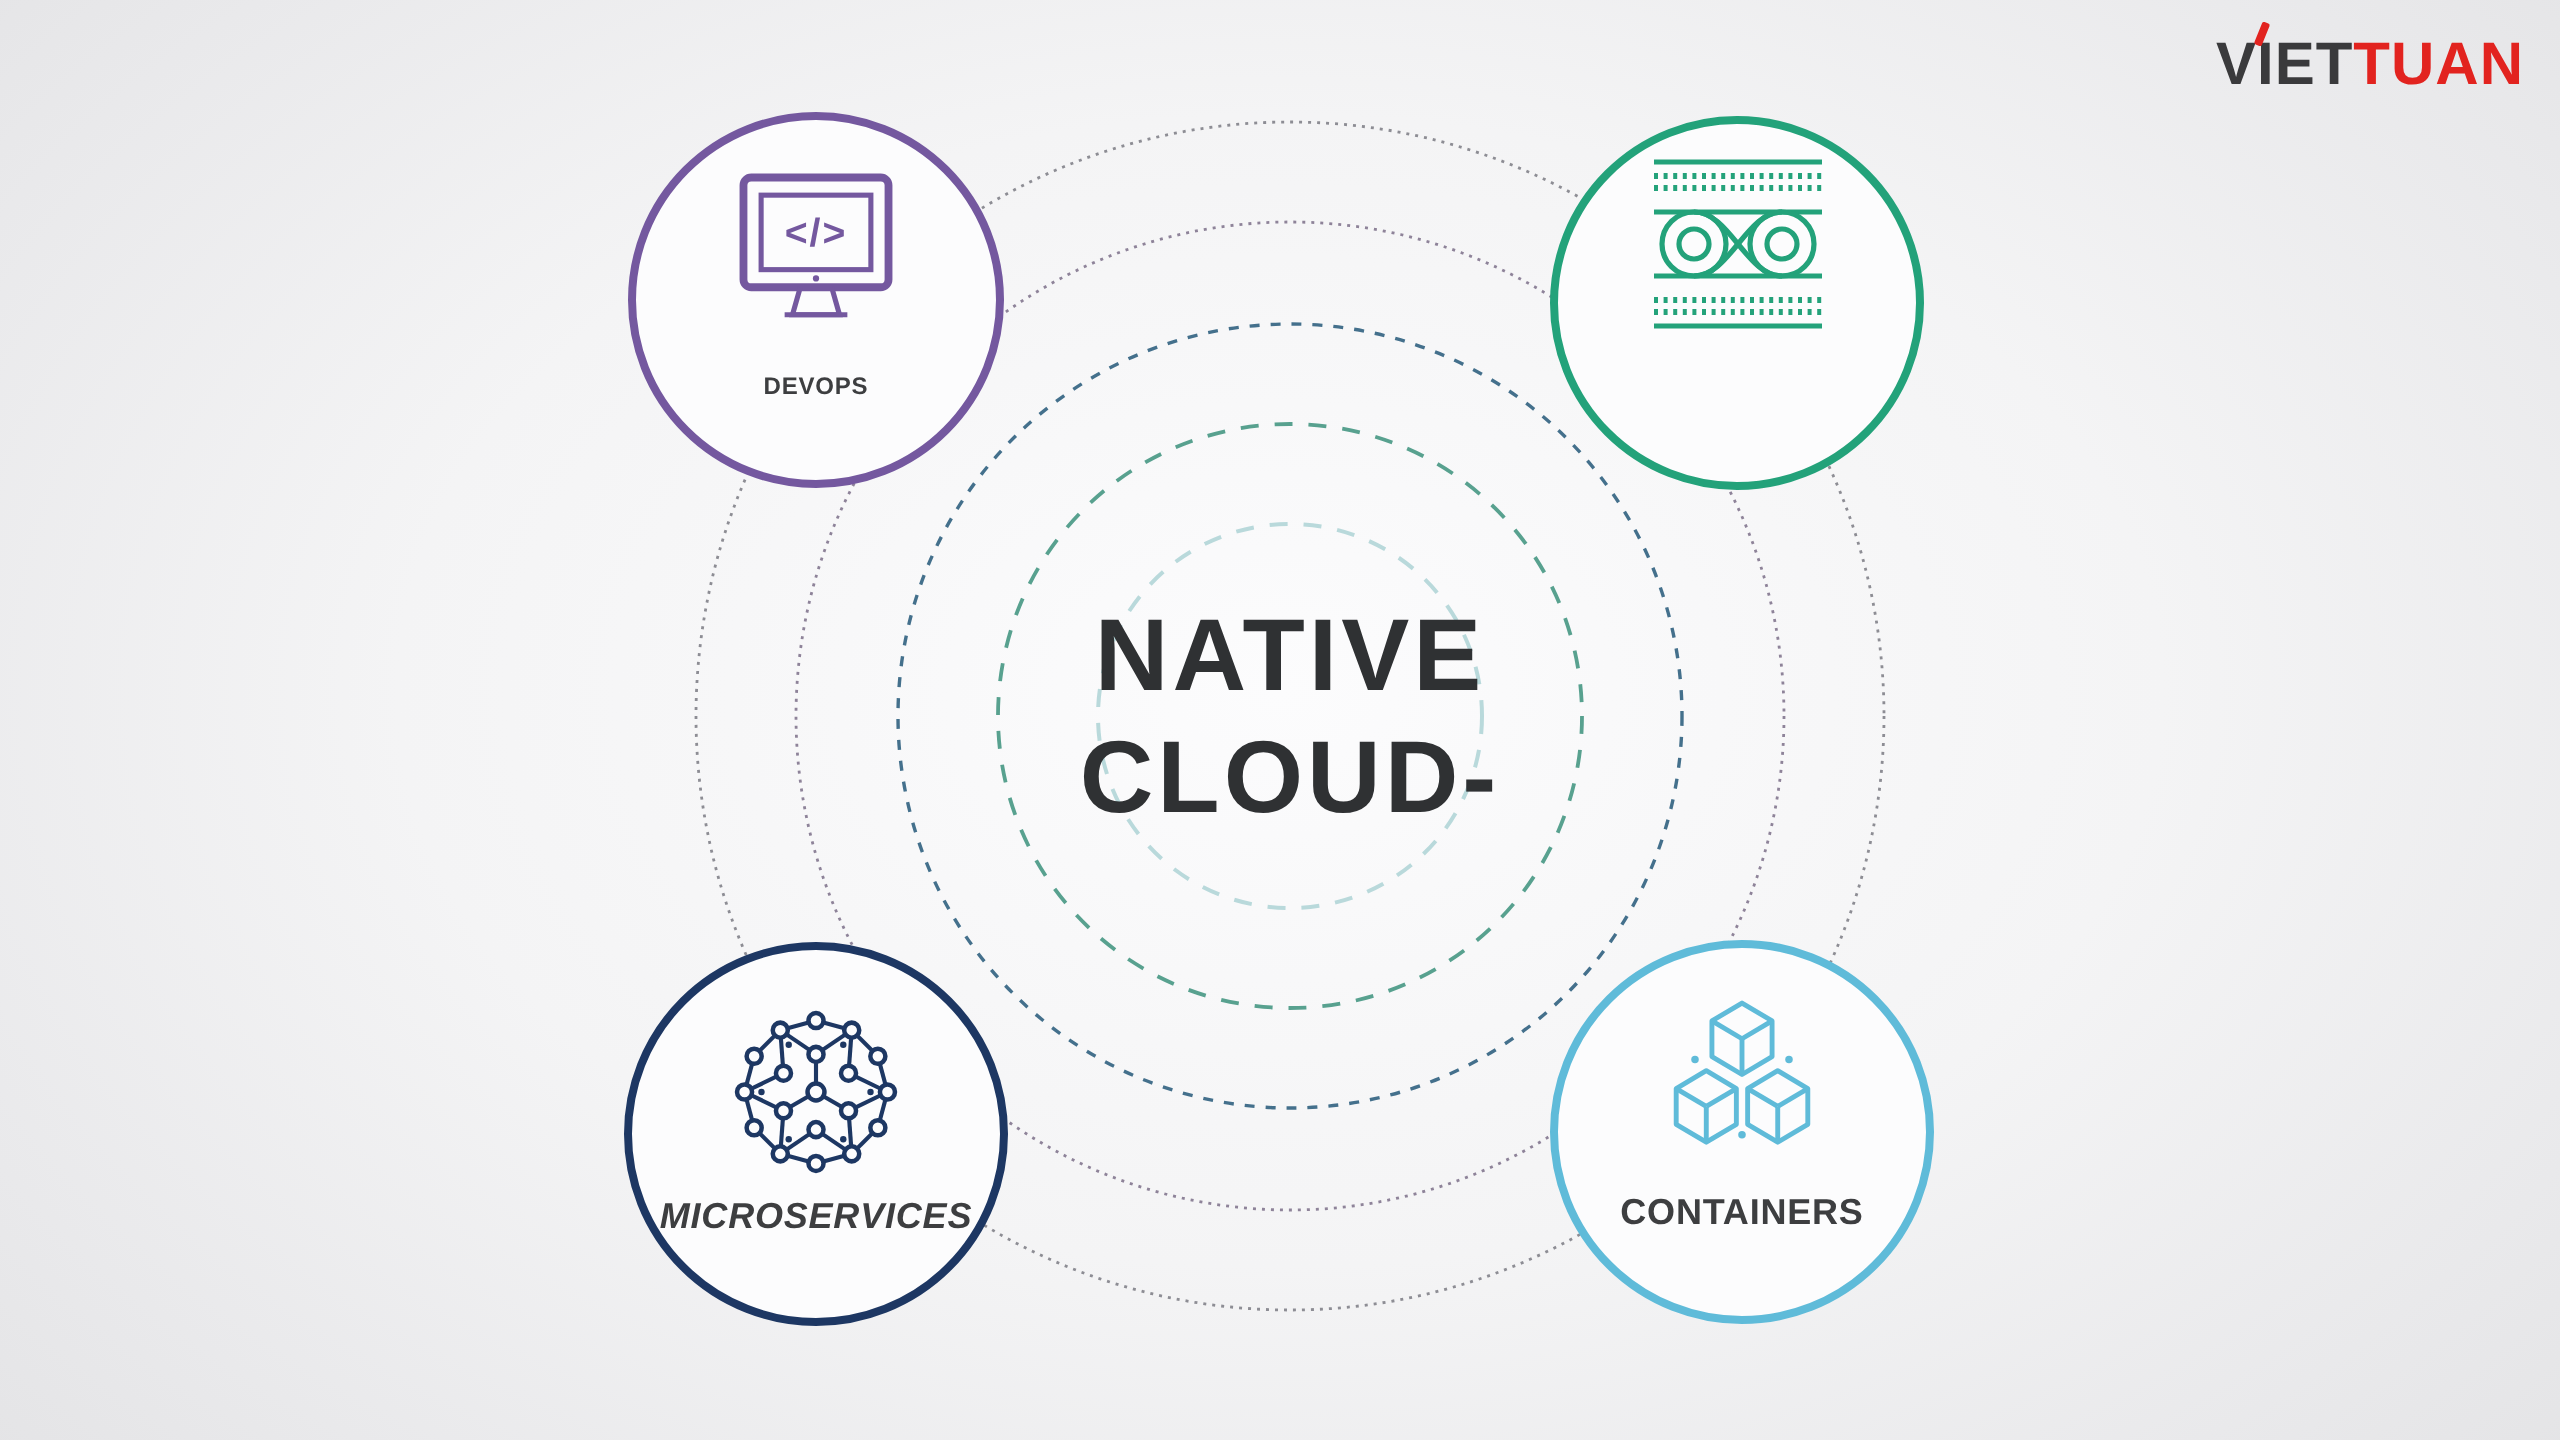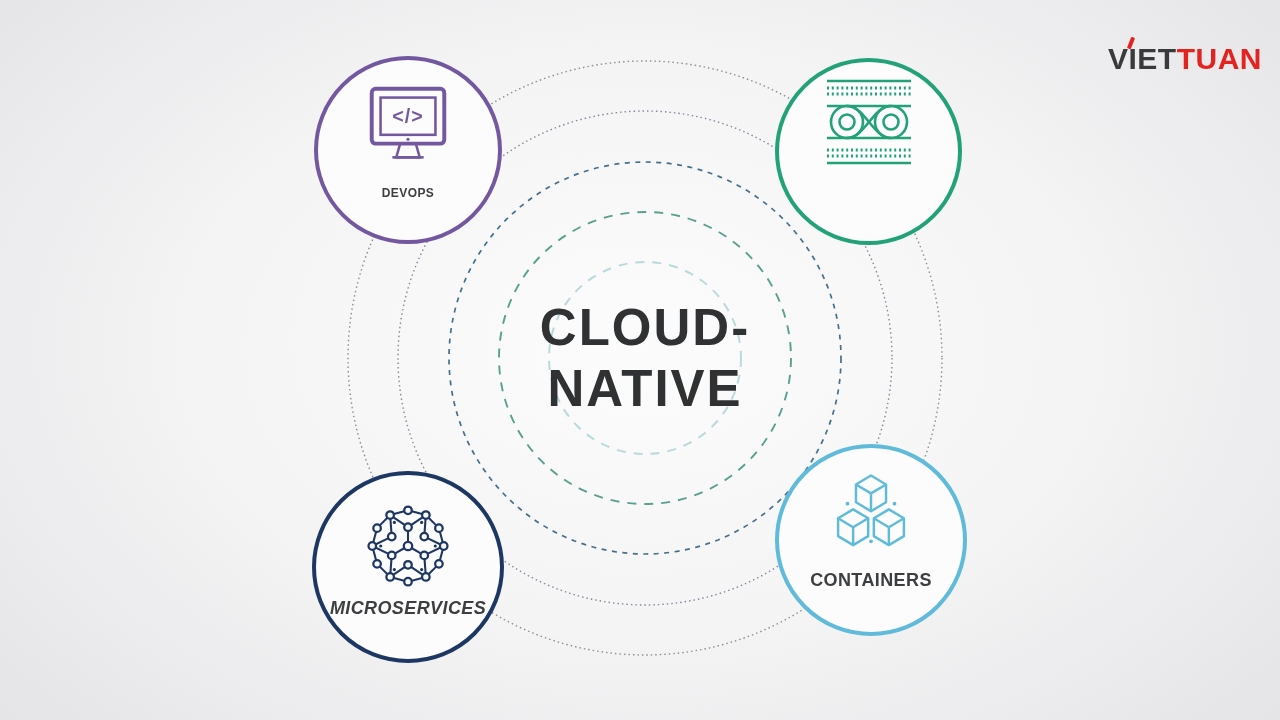--- a/index.html
+++ b/index.html
@@ -37,21 +37,21 @@
     letter-spacing: 0.4px;
     line-height: 1.18;
     max-width: 150px;
   }
   .node-devops      { left: 314px; top: 56px;  width: 188px; height: 188px; padding-top: 22px; }
   .node-devops .label { font-size: 12px; margin-top: 16px; }
   .node-cd          { left: 775px; top: 58px;  width: 187px; height: 187px; padding-top: 12px; }
   .node-cd .label   { font-size: 17px; margin-top: 7px; max-width: 138px; }
   .node-micro       { left: 312px; top: 471px; width: 192px; height: 192px; padding-top: 24px; }
   .node-micro .label{ font-size: 18px; margin-top: 5px; max-width: 170px; font-style: italic; }
-  .node-cont        { left: 775px; top: 444px; width: 192px; height: 192px; padding-top: 20px; }
+  .node-cont        { left: 775px; top: 470px; width: 192px; height: 192px; padding-top: 20px; }
   .node-cont .label { font-size: 18px; margin-top: 8px; }
   .center-title {
     position: absolute;
     left: 645px; top: 358px;
     transform: translate(-50%, -50%);
     z-index: 2;
     width: 420px;
     text-align: center;
     font-weight: 700;
     font-size: 51px;
@@ -60,21 +60,20 @@
     color: #2f3133;
   }
   .logo {
     position: absolute;
     top: 16px; right: 18px;
     z-index: 3;
     font-weight: 700;
     font-size: 30px;
     letter-spacing: 0.5px;
     white-space: nowrap;
-    margin-top: 26px;
   }
   .logo .viet { position: relative; display: inline-block; }
   .logo .accent {
     position: absolute;
     top: -5px; left: 21px;
     width: 4px; height: 12px;
     background: #e2231f;
     border-radius: 1px;
     transform: rotate(22deg);
   }
@@ -87,22 +86,22 @@
 
   <svg class="rings" viewBox="0 0 1280 720">
     <circle cx="645" cy="358" r="297" fill="none" stroke="#8d8d94" stroke-width="1.4" stroke-dasharray="1.5 3"></circle>
     <circle cx="645" cy="358" r="247" fill="none" stroke="#8e8399" stroke-width="1.4" stroke-dasharray="1.5 3"></circle>
     <circle cx="645" cy="358" r="196" fill="none" stroke="#44708c" stroke-width="1.7" stroke-dasharray="5 5.5"></circle>
     <circle cx="645" cy="358" r="146" fill="none" stroke="#58a18f" stroke-width="1.9" stroke-dasharray="9 8"></circle>
     <circle cx="645" cy="358" r="96" fill="none" stroke="#b9d9db" stroke-width="2" stroke-dasharray="9 8"></circle>
   </svg>
 
   <div class="center-title" style="color: rgb(47, 49, 51);">
+    <div>NATIVE</div>
     <div>CLOUD-</div>
-    <div>NATIVE</div>
   </div>
 
   <div class="node node-devops" style="--c: #74589f;">
     <svg width="98" height="88" viewBox="0 0 100 88">
       <rect x="13" y="6" width="74" height="56" rx="4" fill="none" stroke="currentColor" stroke-width="4"></rect>
       <rect x="22" y="15" width="56" height="38" fill="none" stroke="currentColor" stroke-width="2.6"></rect>
       <text x="50" y="41" text-anchor="middle" font-size="20" font-weight="bold" letter-spacing="1" fill="currentColor">&lt;/&gt;</text>
       <circle cx="50" cy="57.5" r="1.6" fill="currentColor"></circle>
       <path d="M42 62 L38 76 L62 76 L58 62" fill="none" stroke="currentColor" stroke-width="2.6"></path>
       <line x1="34" y1="76" x2="66" y2="76" stroke="currentColor" stroke-width="2.6"></line>

